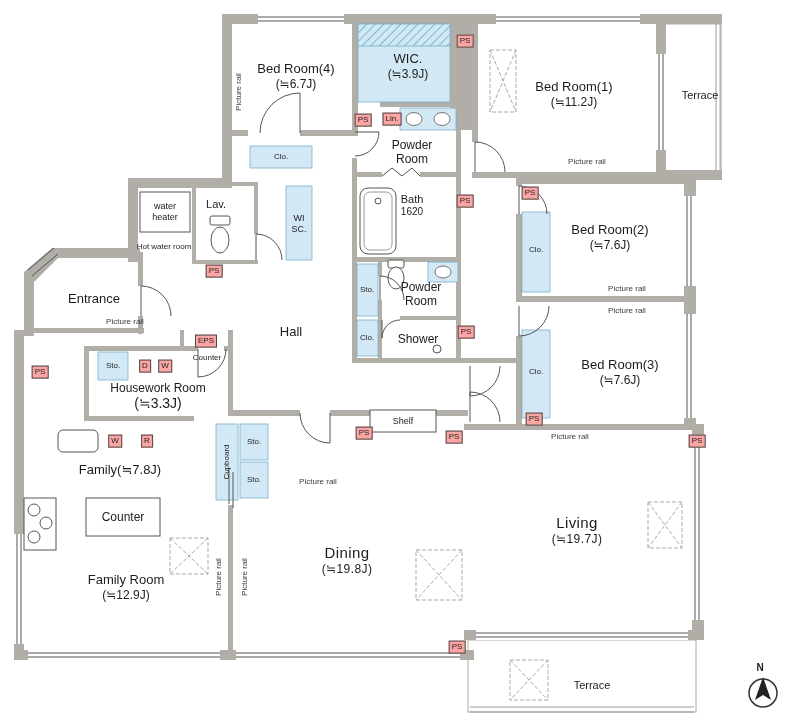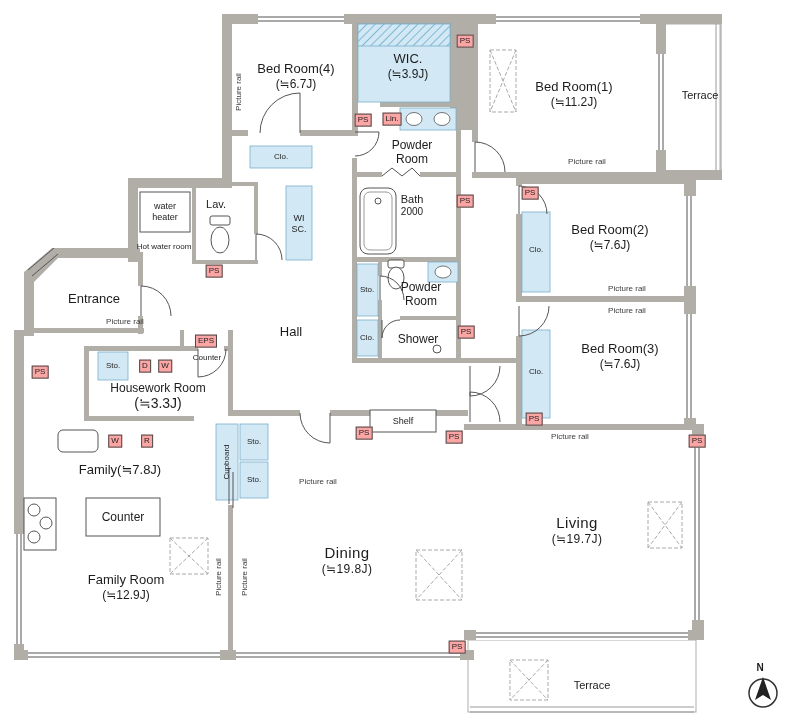--- a/index.html
+++ b/index.html
@@ -231,21 +231,21 @@
   <span class="sz">(≒3.9J)</span>
 </div>
 <div class="lbl rm" style="left:574px;top:94px">
   <span>Bed Room(1)</span>
   <span class="sz">(≒11.2J)</span>
 </div>
 <div class="lbl rm" style="left:610px;top:237px">
   <span>Bed Room(2)</span>
   <span class="sz">(≒7.6J)</span>
 </div>
-<div class="lbl rm" style="left:620px;top:356px">
+<div class="lbl rm" style="left:620px;top:372px">
   <span>Bed Room(3)</span>
   <span class="sz">(≒7.6J)</span>
 </div>
 <div class="lbl rm-lg" style="left:577px;top:530px">
   <span>Living</span>
   <span class="sz">(≒19.7J)</span>
 </div>
 <div class="lbl rm-lg" style="left:347px;top:560px">
   <span>Dining</span>
   <span class="sz">(≒19.8J)</span>
@@ -257,21 +257,21 @@
 <div class="lbl rm" style="left:158px;top:397px;font-size:12px">
   <span>Housework Room</span>
   <span class="sz" style="font-size:14px">(≒3.3J)</span>
 </div>
 <div class="lbl rm" style="left:120px;top:470px">Family(≒7.8J)</div>
 <div class="lbl rm" style="left:94px;top:299px">Entrance</div>
 <div class="lbl rm" style="left:291px;top:332px">Hall</div>
 <div class="lbl md" style="left:216px;top:205px">Lav.</div>
 <div class="lbl md" style="left:412px;top:206px">
   <span>Bath</span>
-  <span class="sz" style="font-size:10px">2000</span>
+  <span class="sz" style="font-size:10px">1620</span>
 </div>
 <div class="lbl s10" style="left:412px;top:152px">
   <span style="display:block">Powder</span>
   <span style="display:block">Room</span>
 </div>
 <div class="lbl s10" style="left:421px;top:294px">
   <span style="display:block">Powder</span>
   <span style="display:block">Room</span>
 </div>
 <div class="lbl s10" style="left:418px;top:339px">Shower</div>

